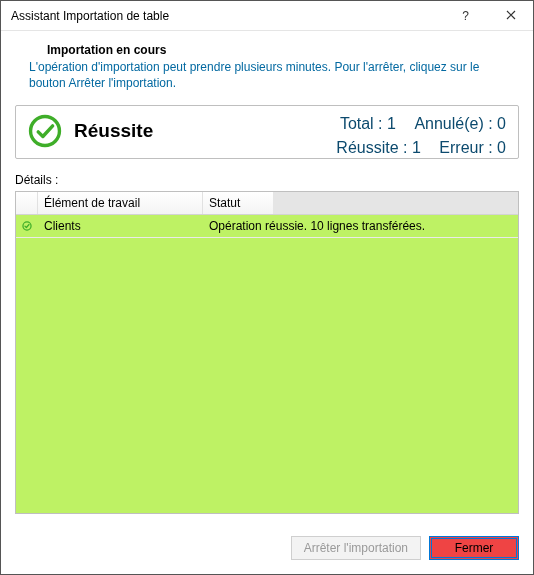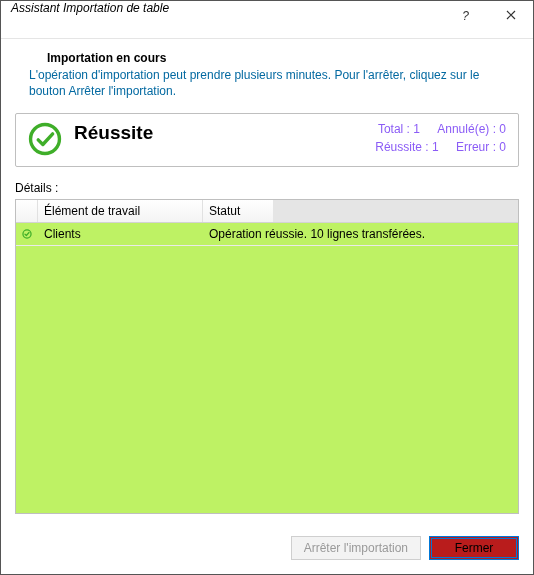--- a/index.html
+++ b/index.html
@@ -13,26 +13,25 @@
   .window {
     width: 534px;
     height: 575px;
     border: 1px solid #555;
     background: #fff;
     display: flex;
     flex-direction: column;
     box-shadow: 3px 3px 10px rgba(0,0,0,0.25);
   }
   .titlebar {
-    height: 38px;
-    display: flex;
-    align-items: flex-start;
+    height: 30px;
+    display: flex;
+    align-items: center;
     padding: 0 0 0 10px;
     border-bottom: 1px solid #e5e5e5;
-    font-style: italic;
   }
   .titlebar .title {
     flex: 1;
     font-size: 12px;
     color: #000;
   }
   .titlebar .winbtn {
     width: 45px;
     height: 30px;
     display: flex;
@@ -56,42 +55,42 @@
     font-size: 12px;
     color: #0369a1;
     margin: 0 0 14px 14px;
     line-height: 1.35;
   }
   .banner {
     border: 1px solid #bfbfbf;
     border-radius: 2px;
     padding: 8px 12px 10px 12px;
     display: flex;
-    align-items: flex-start;
+    align-items: center;
     position: relative;
     margin-bottom: 14px;
   }
   .banner .big-check svg {
     width: 34px; height: 34px;
     display: block;
   }
   .banner .banner-title {
     font-size: 19px;
     font-weight: bold;
     margin-left: 12px;
     color: #000;
   }
   .banner .stats {
     position: absolute;
     right: 12px;
     top: 6px;
     text-align: right;
-    font-size: 12px;
+    font-size: 16px;
     line-height: 1.5;
-    color: #8b5cf6;
+    color: #0c4a6e;
   }
   .banner .stats .row { white-space: nowrap; }
   .banner .stats .pair { display: inline-block; }
   .banner .stats .pair + .pair { margin-left: 14px; }
   .details-label {
     font-size: 12px;
     margin-bottom: 4px;
   }
   .details-box {
     border: 1px solid #bfbfbf;
@@ -150,21 +149,21 @@
     background: #e9e9e9;
     color: #444;
   }
   .btn:disabled {
     color: #9a9a9a;
     background: #f3f3f3;
     border-color: #cfcfcf;
   }
   .btn.primary {
     border: 1px solid #0078d7;
-    background: #b91c1c;
+    background: #ef4444;
     color: #000;
     outline: 1px solid #0078d7;
     outline-offset: -3px;
   }
 </style>
 </head>
 <body>
 
 <div class="window">
 

